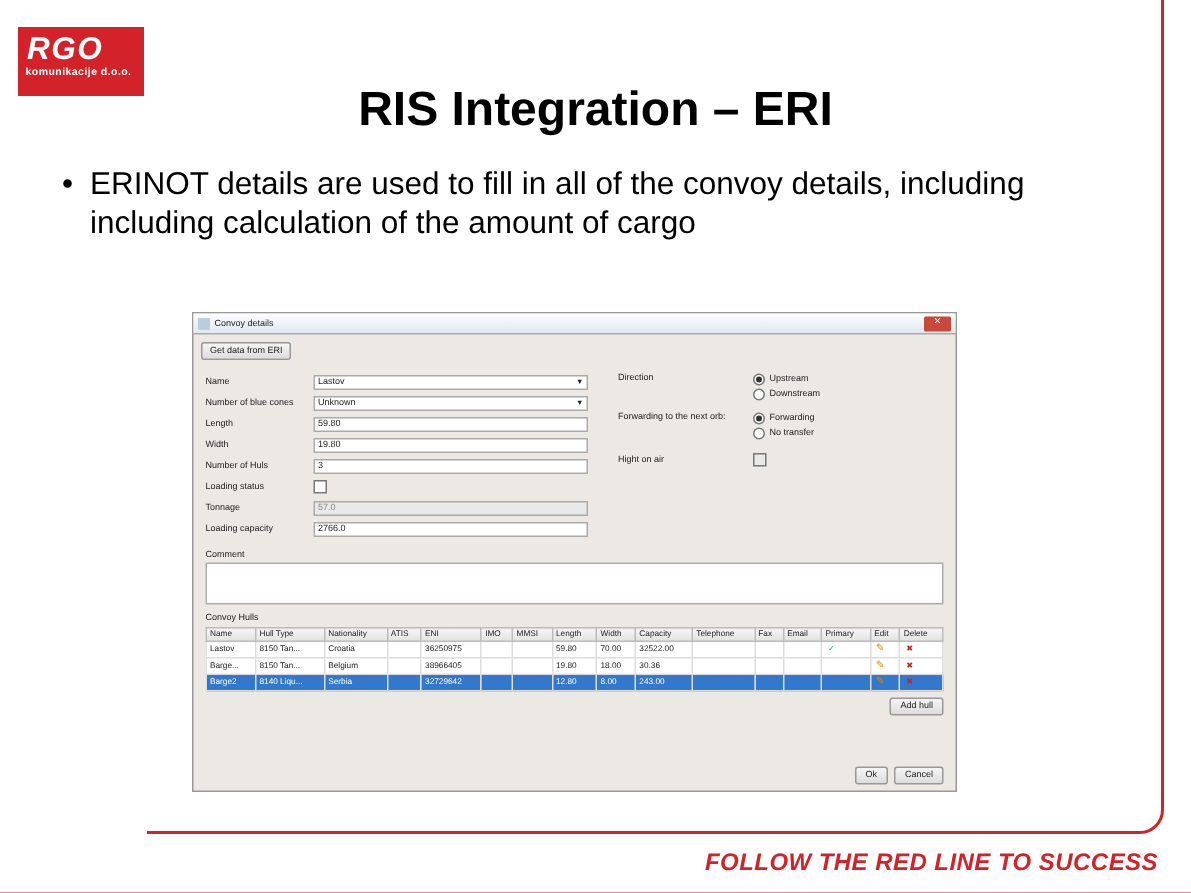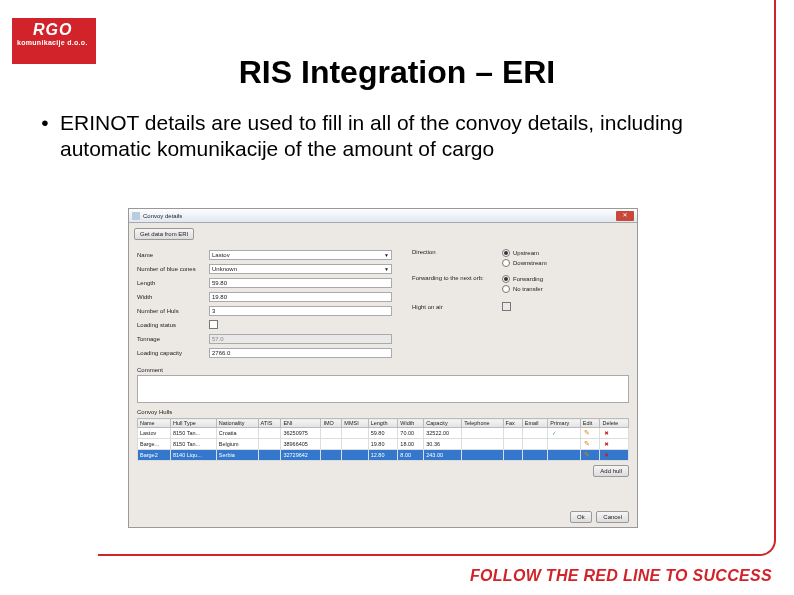--- a/index.html
+++ b/index.html
@@ -26,21 +26,21 @@
   .logo {
     position: absolute;
     top: 18px;
     left: 12px;
     width: 84px;
     height: 46px;
     background: #d2232a;
     color: #fff;
     font-weight: bold;
   }
-  .logo .big { font-size: 16px; letter-spacing: 1px; padding: 3px 0 0 21px; font-style: italic;}
+  .logo .big { font-size: 21px; letter-spacing: 1px; padding: 3px 0 0 6px; font-style: italic;}
   .logo .small { font-size: 7px; padding-left: 5px; letter-spacing: 0.3px;}
   .slide-title {
     position: absolute;
     top: 54px;
     left: 0;
     width: 794px;
     text-align: center;
     font-size: 32px;
     font-family: Arial, sans-serif;
   }
@@ -138,21 +138,21 @@
   <div class="big">RGO</div>
   <div class="small">komunikacije d.o.o.</div>
 </div>
 
 <div class="red-border"></div>
 
 <h1 class="slide-title">RIS Integration – ERI</h1>
 
 <div class="bullet-block">
   <div class="bullet-dot">•</div>
-  <div class="bullet-text">ERINOT details are used to fill in all of the convoy details, including automatic komunikacije of the amount of cargo</div>
+  <div class="bullet-text">ERINOT details are used to fill in all of the convoy details, including including calculation of the amount of cargo</div>
 </div>
 
 <div class="screenshot">
   <div class="ss-titlebar">
     <div class="left">
       <span class="ss-icon"></span>
       <span>Convoy details</span>
     </div>
     <div class="ss-close">✕</div>
   </div>

